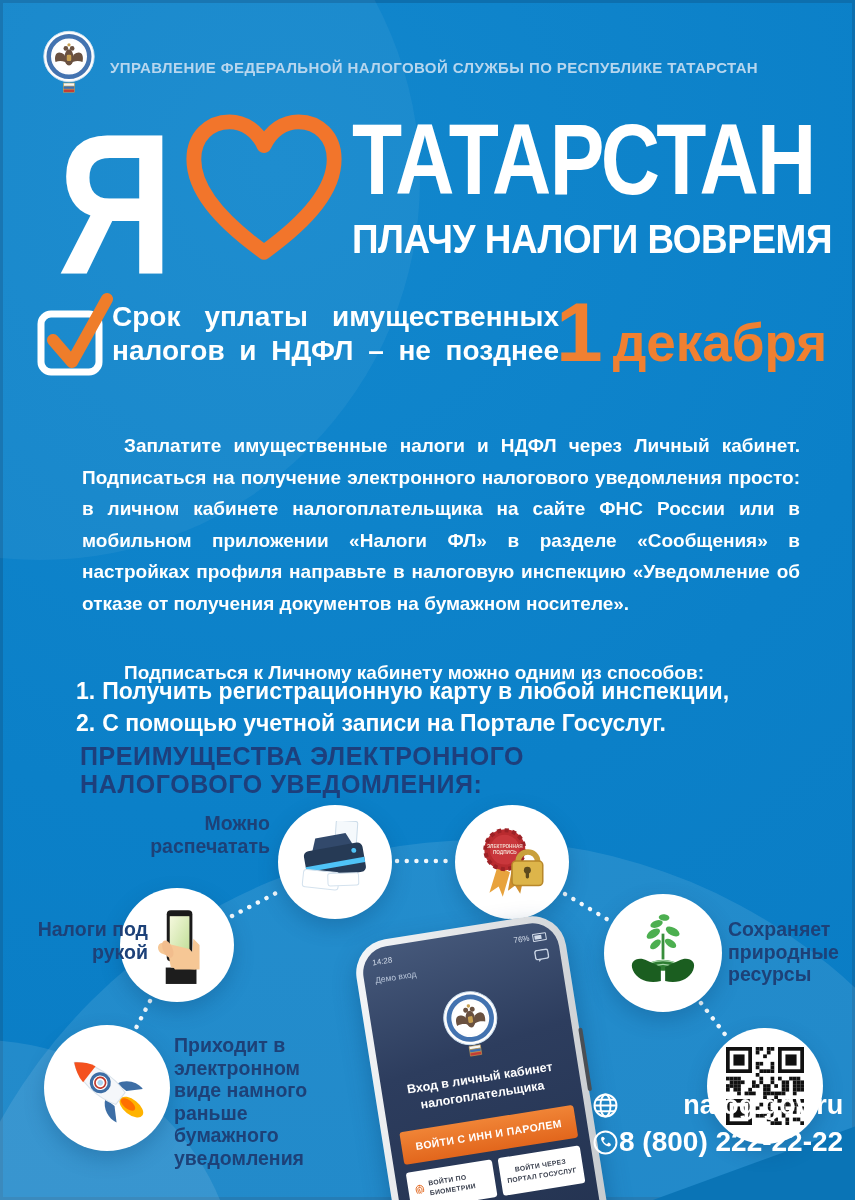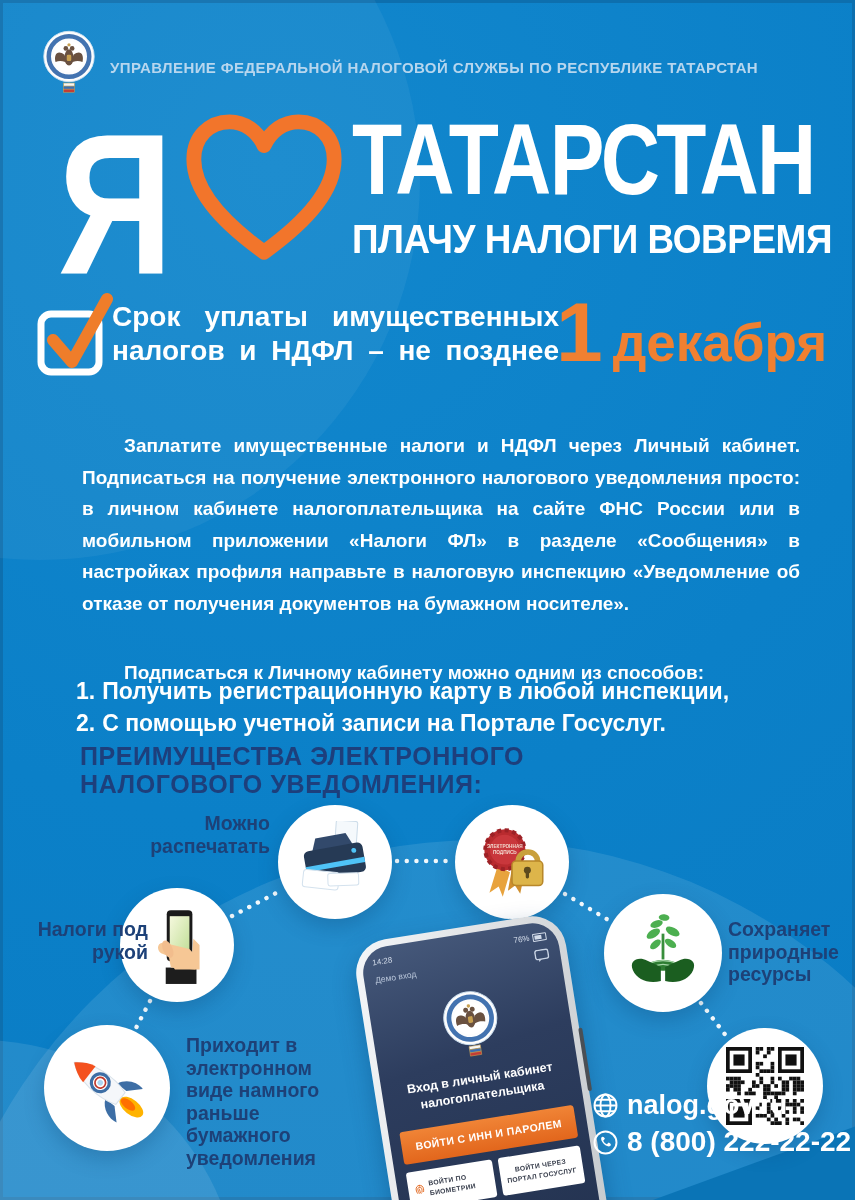--- a/index.html
+++ b/index.html
@@ -53,21 +53,21 @@
   .b-hand{left:120px;top:888px;width:114px;height:114px;}
   .b-plant{left:604px;top:894px;width:118px;height:118px;}
   .b-rocket{left:44px;top:1025px;width:126px;height:126px;}
   .b-qr{left:707px;top:1028px;width:116px;height:116px;z-index:5;}
 
   .blabel{position:absolute;color:#1d4178;font-size:19.5px;line-height:22.5px;z-index:3;}
   .l-printer{left:150px;top:812px;width:120px;text-align:right;}
   .l-seal{left:580px;top:802px;width:112px;}
   .l-hand{left:28px;top:918px;width:120px;text-align:right;}
   .l-plant{left:728px;top:918px;width:112px;}
-  .l-rocket{left:174px;top:1034px;width:160px;margin-left:12px;}
+  .l-rocket{left:174px;top:1034px;width:160px;}
 
   
   .phone{position:absolute;left:350px;top:928px;width:212px;height:430px;z-index:4;
     background:linear-gradient(105deg,#f4f6f8 0%,#d9dcdf 55%,#c2c6ca 100%);
     border-radius:34px;padding:7px;box-sizing:border-box;
     transform:rotate(-9deg);transform-origin:50% 0;
     box-shadow:0 10px 24px rgba(7,54,100,.35);}
   .side-btn{position:absolute;right:-3px;top:118px;width:4px;height:64px;border-radius:2px;background:#4a4f55;}
   .phone-screen{width:100%;height:100%;border-radius:27px;overflow:hidden;box-sizing:border-box;padding:10px 11px;
     background:linear-gradient(170deg,#46597b 0%,#2d3d5e 30%,#1f2e4a 100%);color:#fff;}
@@ -80,21 +80,21 @@
   .btn-primary{margin-top:15px;height:33px;border-radius:3px;display:flex;align-items:center;justify-content:center;
     background:linear-gradient(180deg,#f08436 0%,#e2661c 100%);color:#fff;font-size:10.5px;letter-spacing:.4px;}
   .btn-row{display:flex;gap:6px;margin-top:8px;}
   .btn-white{flex:1;background:#fff;border-radius:3px;min-height:38px;display:flex;align-items:center;justify-content:center;
     color:#3c4250;font-size:6.8px;line-height:1.5;text-align:center;letter-spacing:.3px;padding:3px;box-sizing:border-box;gap:4px;}
   .btn-bio{justify-content:flex-start;text-align:left;padding-left:6px;}
   .forgot{margin-top:13px;text-align:center;font-size:9.5px;color:#cfd9ea;font-weight:400;}
 
   
   .contacts{position:absolute;left:592px;top:1090px;z-index:5;color:#fff;}
-  .contact-row{display:flex;align-items:center;gap:8px;margin-bottom:5px;}
+  .contact-row{display:flex;align-items:center;gap:0;margin-bottom:5px;justify-content:space-between;}
   .contact-site{font-size:27px;}
   .contact-phone{font-size:28px;}
 </style>
 </head>
 <body>
 
 <div class="poster">
 
   <div class="deco blob-topleft"></div>
   <div class="deco blob-main"></div>

